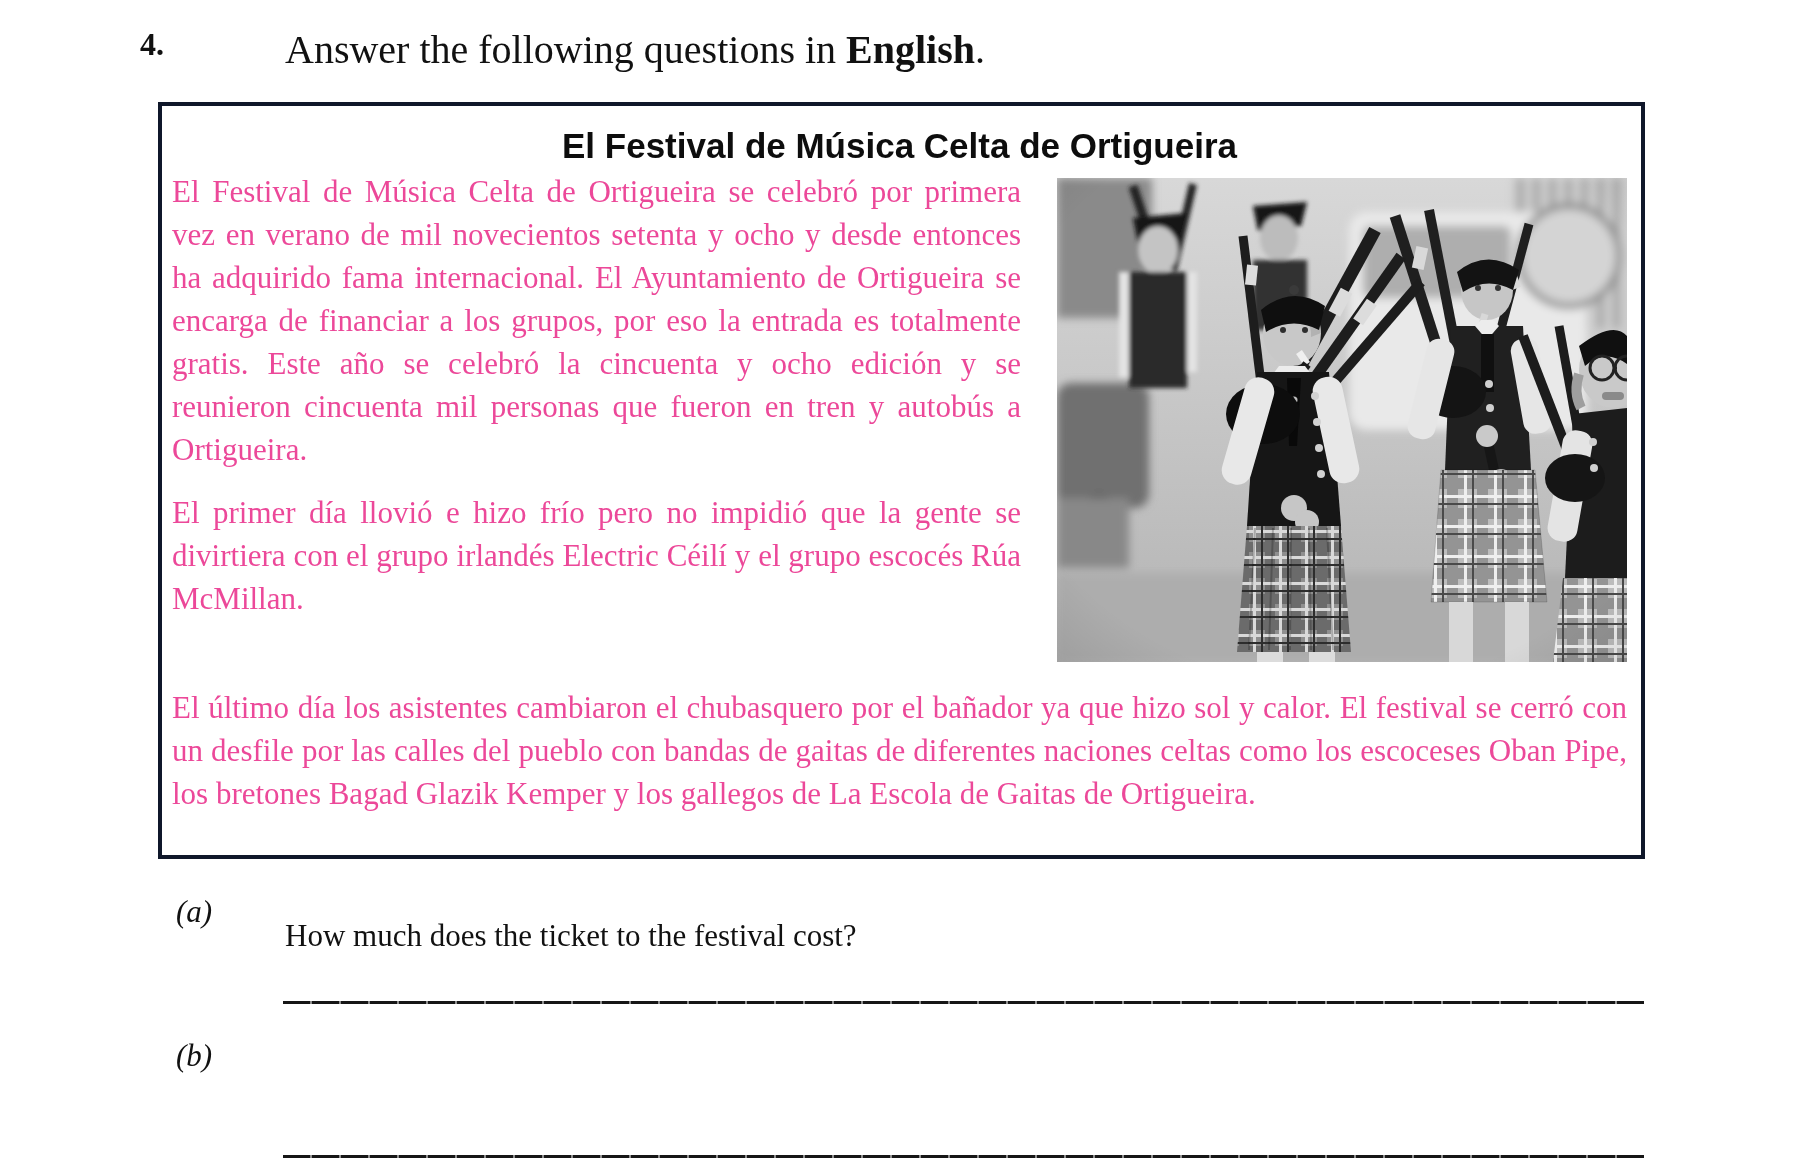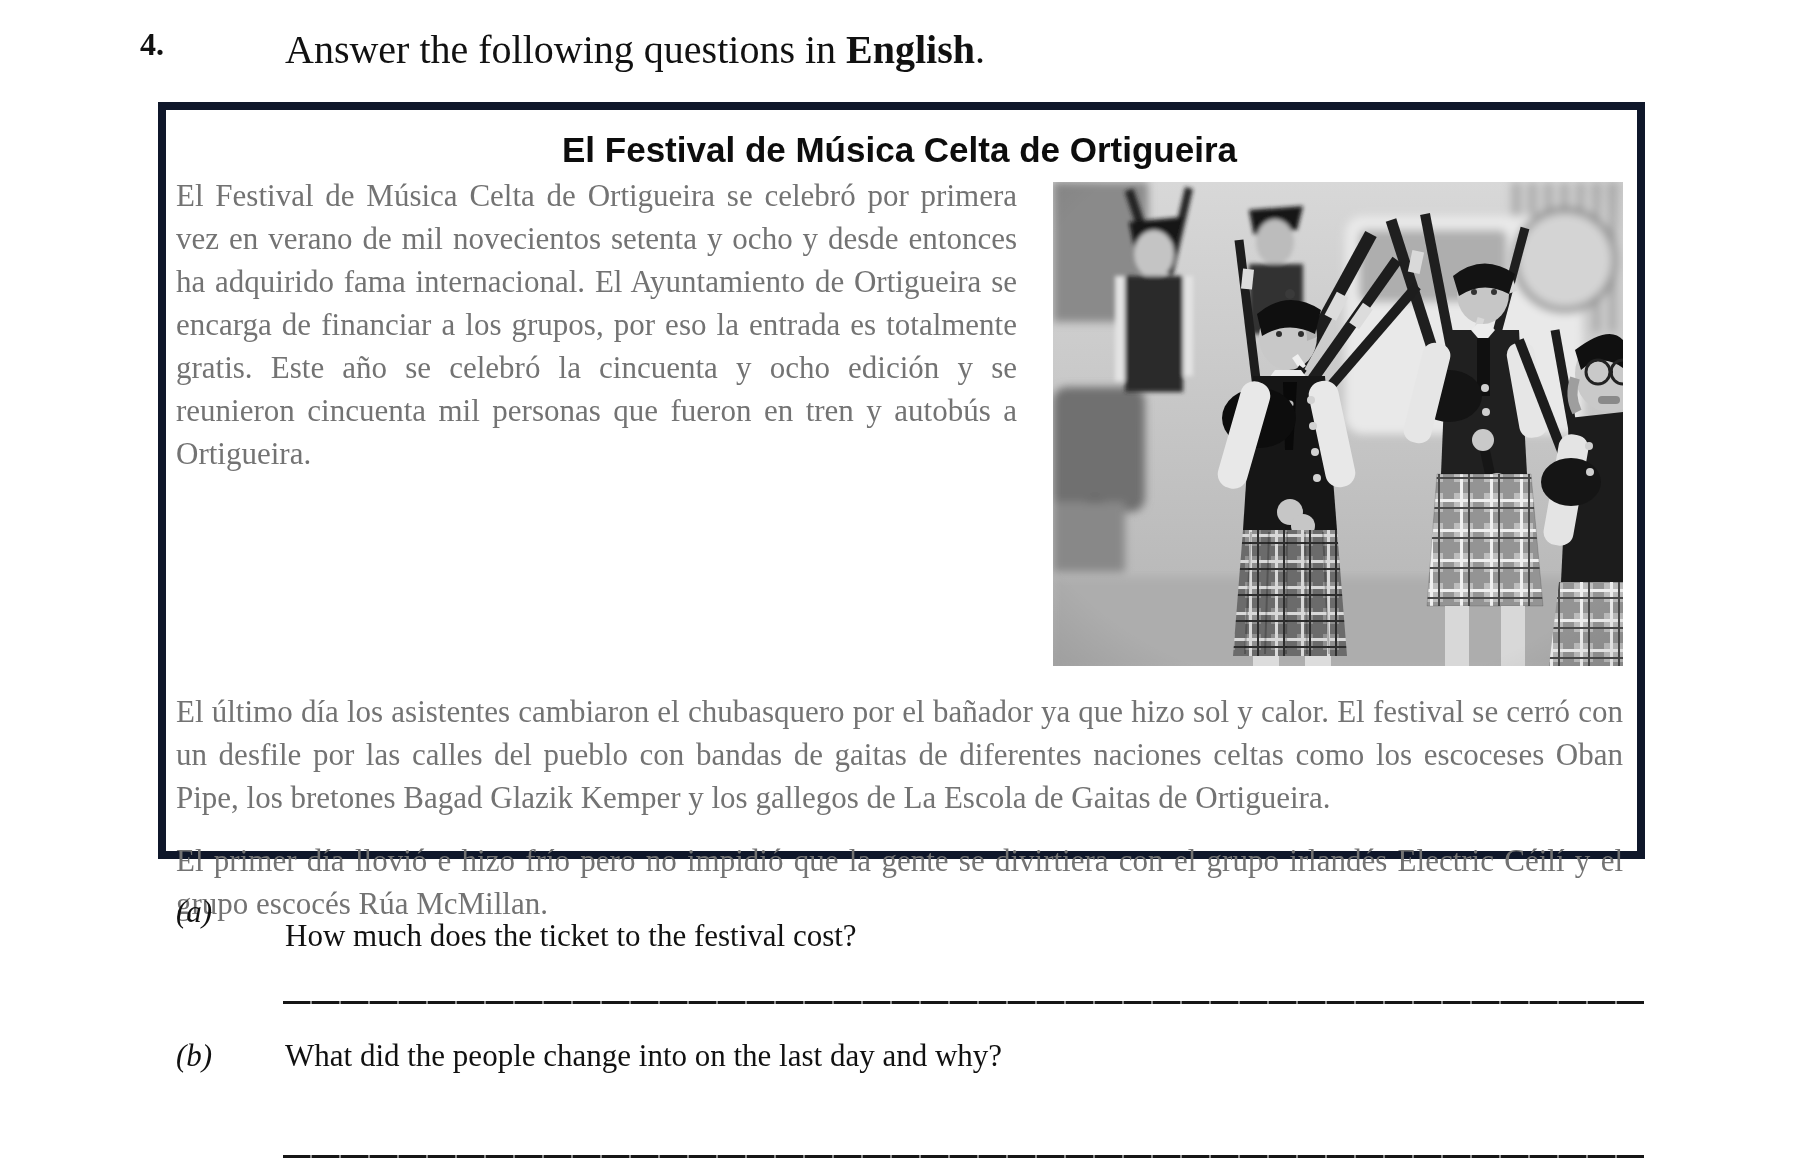--- a/index.html
+++ b/index.html
@@ -7,26 +7,26 @@
        font-family:"Liberation Serif",serif;color:#111;}
   .page{position:absolute;inset:0;background:#fff;}
 
   
   .q-number{position:absolute;left:140px;top:26px;font-size:32px;font-weight:bold;}
   .instruction{position:absolute;left:285px;top:26px;font-size:40px;}
   .instruction b{font-weight:bold;}
 
   
   .passage-box{position:absolute;left:158px;top:102px;width:1487px;height:757px;
-       border:8px solid #0f172a;box-sizing:border-box;padding:0 14px 0 10px;background:#fff;}
+       border:4px solid #0f172a;box-sizing:border-box;padding:0 14px 0 10px;background:#fff;}
   .passage-title{text-align:center;font-family:"Liberation Sans",sans-serif;
        font-weight:700;font-size:35px;line-height:40px;margin:20px 0 4px 0;color:#0d0d0d;}
   .photo-frame{float:right;width:570px;height:484px;margin:8px 0 12px 36px;overflow:hidden;background:#c9c9c9;}
   .photo-frame svg{display:block;width:100%;height:100%;}
-  p.passage{font-size:31px;line-height:43px;text-align:justify;margin:0;color:#737373;}
+  p.passage{font-size:31px;line-height:43px;text-align:justify;margin:0;color:#ec4899;}
   p.passage.p1{margin-top:2px;}
   p.passage.p2{margin-top:20px;}
   p.passage.p3{clear:right;padding-top:12px;}
 
   
   .q-label{position:absolute;font-size:31px;font-style:italic;}
   .q-text{position:absolute;font-size:31px;}
   .qa-label{left:176px;top:894px;}
   .qa-text{left:285px;top:894px;margin-top:24px;}
   .qb-label{left:176px;top:1038px;}
@@ -219,25 +219,24 @@
           </g>
           <rect x="200" y="474" width="26" height="10" fill="#dcdcdc"></rect>
           <rect x="252" y="474" width="26" height="10" fill="#dcdcdc"></rect>
         </g>
 
         <rect width="570" height="484" fill="url(#vignette)"></rect>
       </svg>
     </div>
 
     <p class="passage p1">El Festival de Música Celta de Ortigueira se celebró por primera vez en verano de mil novecientos setenta y ocho y desde entonces ha adquirido fama internacional. El Ayuntamiento de Ortigueira se encarga de financiar a los grupos, por eso la entrada es totalmente gratis. Este año se celebró la cincuenta y ocho edición y se reunieron cincuenta mil personas que fueron en tren y autobús a Ortigueira.</p>
+    <p class="passage p2">El primer día llovió e hizo frío pero no impidió que la gente se divirtiera con el grupo irlandés Electric Céilí y el grupo escocés Rúa McMillan.</p>
     <p class="passage p3">El último día los asistentes cambiaron el chubasquero por el bañador ya que hizo sol y calor. El festival se cerró con un desfile por las calles del pueblo con bandas de gaitas de diferentes naciones celtas como los escoceses Oban Pipe, los bretones Bagad Glazik Kemper y los gallegos de La Escola de Gaitas de Ortigueira.</p>
-    <p class="passage p2">El primer día llovió e hizo frío pero no impidió que la gente se divirtiera con el grupo irlandés Electric Céilí y el grupo escocés Rúa McMillan.</p>
   </div>
 
   <span class="q-label qa-label">(a)</span>
   <span class="q-text qa-text">How much does the ticket to the festival cost?</span>
   <div class="answer-line first"></div>
 
   <span class="q-label qb-label">(b)</span>
-  <span class="q-text qb-text">What did the people change into on the last day and why?</span>
   <div class="answer-line second"></div>
 
 </div>
 
 </body></html>

